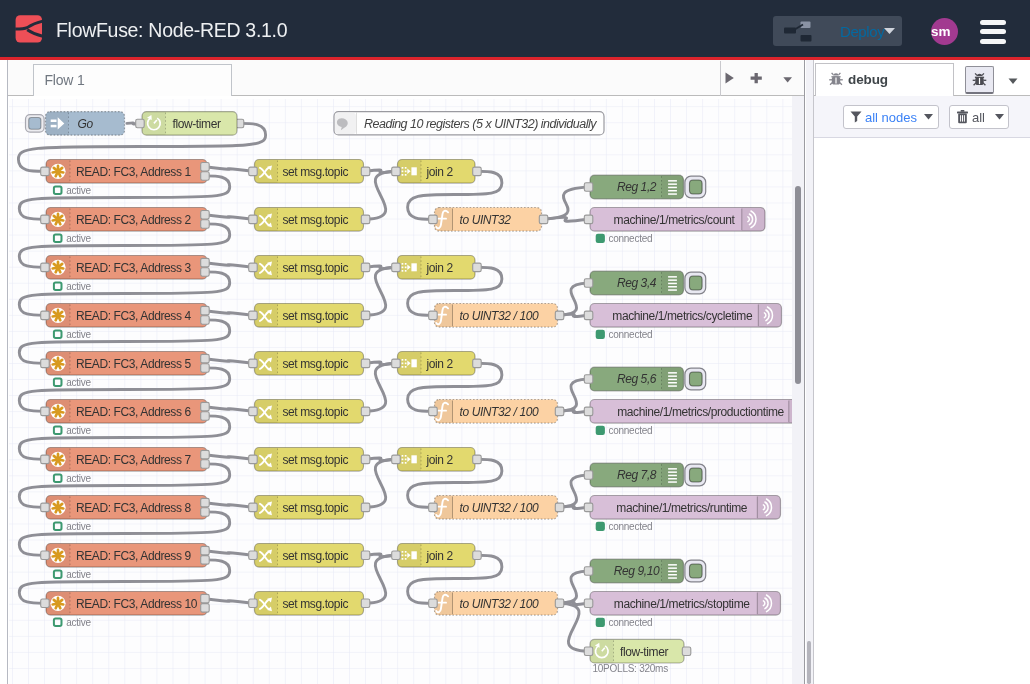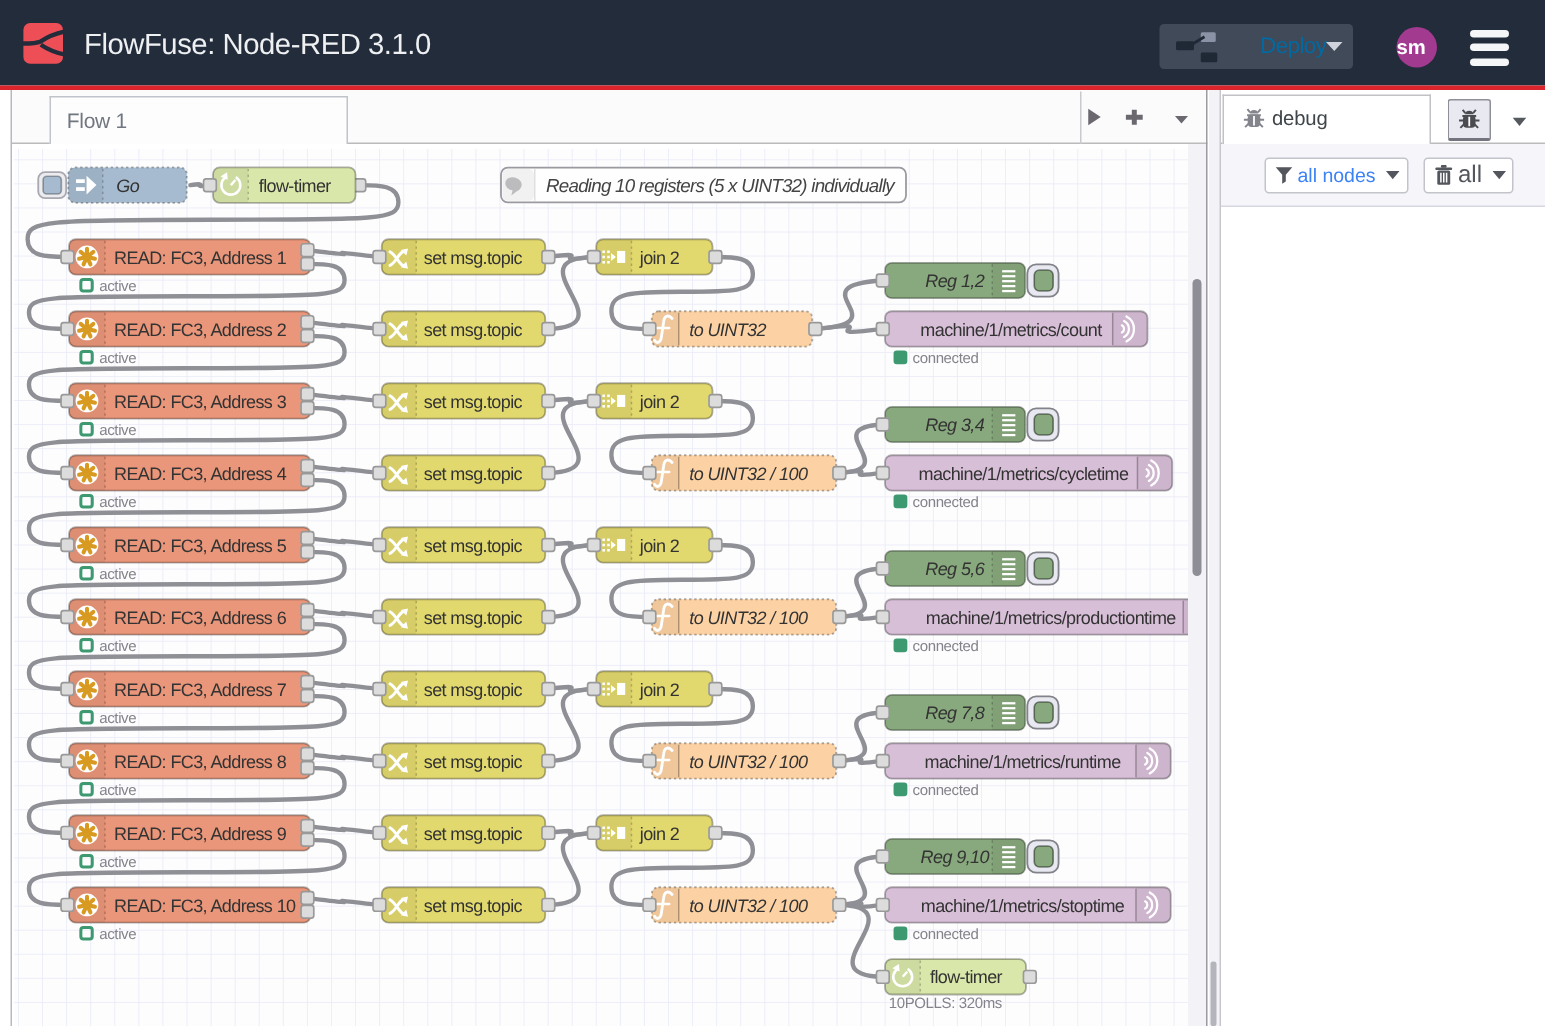--- a/index.html
+++ b/index.html
@@ -963,21 +963,21 @@
 <path d="M -2.9 -3.4 A 3 3 0 0 1 2.9 -3.4 Z" fill="#84848c" stroke="none"></path>
 <line x1="-4.6" y1="-2.2" x2="4.6" y2="-2.2"></line>
 <line x1="-3.9" y1="0.8" x2="-6.8" y2="0.8"></line>
         <line x1="3.9" y1="0.8" x2="6.8" y2="0.8"></line>
 <line x1="-3.6" y1="3.4" x2="-5.9" y2="5.8"></line>
         <line x1="3.6" y1="3.4" x2="5.9" y2="5.8"></line>
 <rect x="-4.2" y="-2.6" width="8.4" height="8.2" rx="2.6" fill="#84848c" stroke="none"></rect>
 <line x1="0" y1="-1.6" x2="0" y2="4.6" stroke="#fff" stroke-width="1.2"></line>
 </g>
     </svg>
-<div class="abs" style="left:848px;top:79px;transform:translateY(-50%);font-size:13.5px;font-weight:normal;color:#3f4549;letter-spacing:-0.1px">debug</div>
+<div class="abs" style="left:848px;top:79px;transform:translateY(-50%);font-size:13.5px;font-weight:bold;color:#3f4549;letter-spacing:-0.1px">debug</div>
 <div class="abs" style="left:964.5px;top:65.5px;width:29px;height:28px;background:#e9e9f2;border:1px solid #8f8f98;border-bottom:2.5px solid #74747e;border-radius:2px"></div>
 <svg class="abs" style="left:972px;top:72px" width="15" height="15" viewBox="-7.5 -7.5 15 15">
       <g stroke="#4b4b52" stroke-width="1.3" fill="none">
 <line x1="-2.6" y1="-4.1" x2="-4.4" y2="-6.2"></line>
         <line x1="2.6" y1="-4.1" x2="4.4" y2="-6.2"></line>
 <path d="M -2.9 -3.4 A 3 3 0 0 1 2.9 -3.4 Z" fill="#4b4b52" stroke="none"></path>
 <line x1="-4.6" y1="-2.2" x2="4.6" y2="-2.2"></line>
 <line x1="-3.9" y1="0.8" x2="-6.8" y2="0.8"></line>
         <line x1="3.9" y1="0.8" x2="6.8" y2="0.8"></line>
 <line x1="-3.6" y1="3.4" x2="-5.9" y2="5.8"></line>
@@ -1003,17 +1003,17 @@
 <svg class="abs" style="left:956px;top:109.5px" width="13" height="14" viewBox="0 0 13 14">
 <rect x="2.2" y="3.6" width="8.6" height="9.6" rx="1" fill="#54565e"></rect>
 <rect x="1" y="1.6" width="11" height="1.8" rx="0.6" fill="#54565e"></rect>
 <rect x="4.6" y="0" width="3.8" height="1.8" rx="0.6" fill="#54565e"></rect>
 <g stroke="#fff" stroke-width="1">
         <line x1="4.6" y1="5.2" x2="4.6" y2="11.6"></line>
         <line x1="6.5" y1="5.2" x2="6.5" y2="11.6"></line>
         <line x1="8.4" y1="5.2" x2="8.4" y2="11.6"></line>
       </g>
 </svg>
-<div class="abs" style="left:972px;top:116.5px;transform:translateY(-50%);font-size:16px;color:#54565e">all</div>
+<div class="abs" style="left:972px;top:116.5px;transform:translateY(-50%);font-size:13px;color:#54565e">all</div>
 <svg class="abs" style="left:995px;top:114px" width="10" height="6">
       <path d="M0 0 L9 0 L4.5 5.5 Z" fill="#54565e"></path>
     </svg>
 
 </div>
 </body></html>

